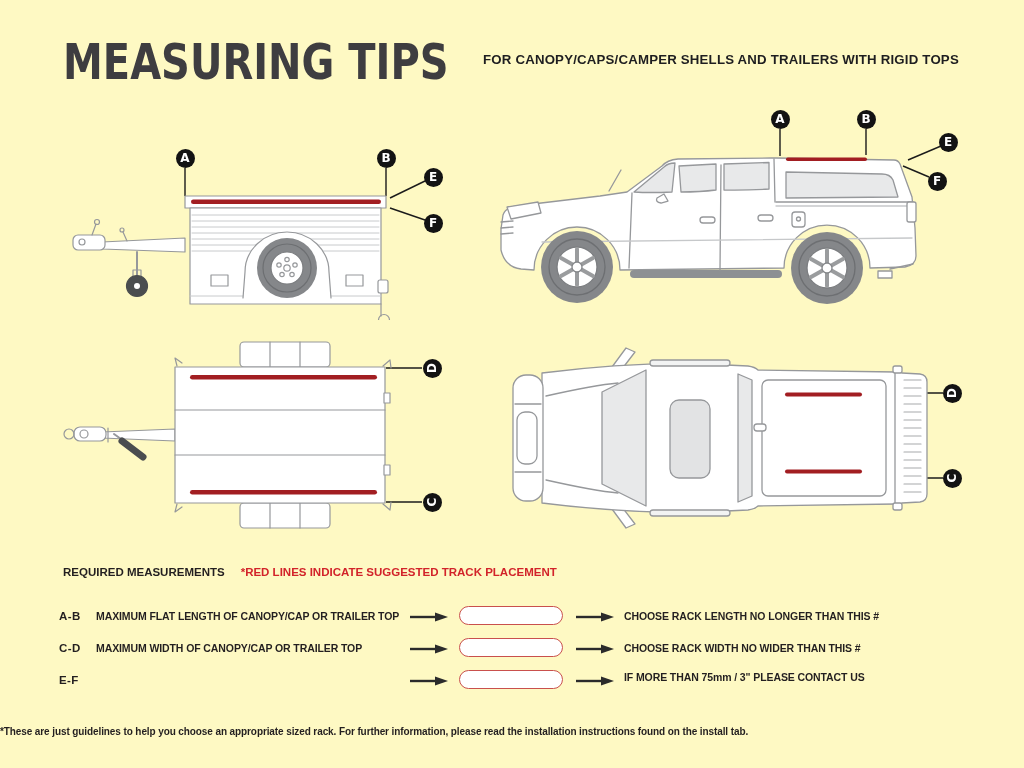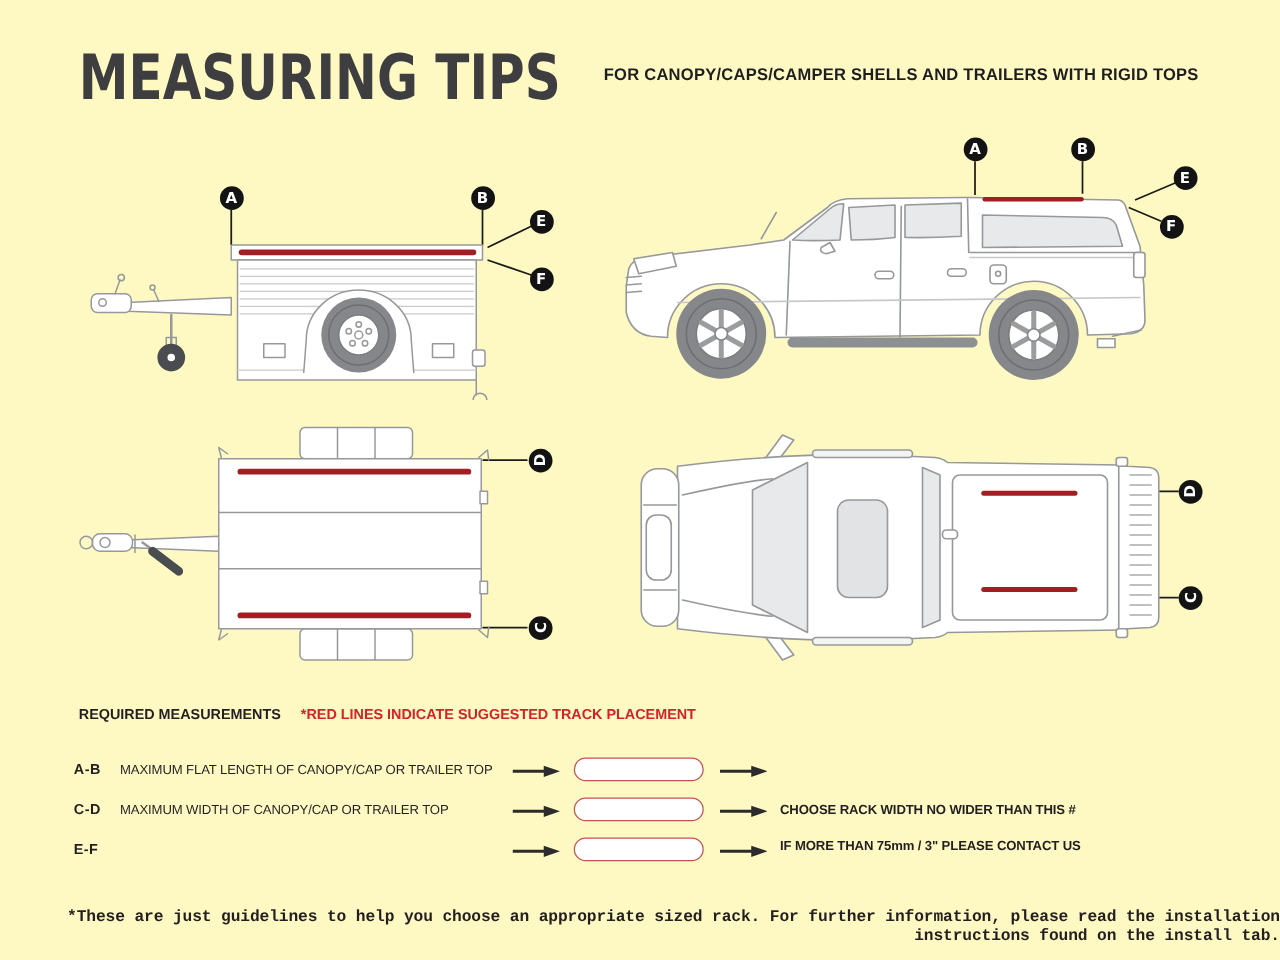--- a/index.html
+++ b/index.html
@@ -19,31 +19,31 @@
   .marker{position:absolute;width:19px;height:19px;border-radius:50%;background:#131313;
           color:#fff;display:flex;align-items:center;justify-content:center;
           font-family:"DejaVu Sans",sans-serif;font-weight:bold;font-size:12px;line-height:1;}
   .marker span{display:block;}
   .marker.rot span{transform:rotate(-90deg);}
   
   .legend{position:absolute;left:63px;top:566px;font-size:11.5px;font-weight:bold;white-space:nowrap;}
   .legend .red{color:#D2232A;margin-left:16px;}
   .mrow{position:absolute;left:0;width:1024px;height:40px;}
   .mkey{position:absolute;left:59px;top:8px;font-weight:bold;font-size:11.5px;letter-spacing:.4px;}
-  .mdesc{position:absolute;left:96px;top:8px;width:318px;font-weight:normal;font-size:10.5px;
+  .mdesc{position:absolute;left:96px;top:8px;width:318px;font-weight:bold;font-size:10.5px;
          line-height:12.5px;letter-spacing:-.1px;}
   .mres{position:absolute;left:624px;top:8px;width:400px;font-weight:bold;font-size:10.5px;
         line-height:12.5px;letter-spacing:-.1px;}
   .rowEF .mdesc,.rowEF .mres{top:5px;}
   .arrow{position:absolute;top:10px;}
   .a1{left:410px;} .a2{left:576px;}
   .capsule{position:absolute;left:459px;top:4px;width:102px;height:17px;background:#fff;
            border:1.6px solid #C9504D;border-radius:10px;}
-  .footnote{position:absolute;left:0;top:726px;width:1024px;text-align:right;
-            font-weight:bold;font-size:13px;letter-spacing:-.1px;font-family:Liberation Mono, monospace;}
+  .footnote{position:absolute;left:0;top:726px;width:1024px;text-align:left;
+            font-weight:bold;font-size:10px;letter-spacing:-.1px;}
 </style>
 </head>
 <body>
 
 <div id="page">
 
   <div class="title">MEASURING TIPS</div>
   <div class="subtitle">FOR CANOPY/CAPS/CAMPER SHELLS AND TRAILERS WITH RIGID TOPS</div>
 
   <div class="panel" style="left:40px;top:120px;width:420px;height:200px;">
@@ -295,20 +295,24 @@
     <span class="mdesc">MAXIMUM FLAT LENGTH OF CANOPY/CAP OR TRAILER TOP</span>
     <svg class="arrow a1" width="38" height="10" viewBox="0 0 38 10">
         <line x1="0" y1="5" x2="26" y2="5" stroke="#2B2B2B" stroke-width="2.4"></line>
         <polygon points="25,0.5 38,5 25,9.5" fill="#2B2B2B"></polygon>
       </svg>
     <div class="capsule"></div>
     <svg class="arrow a2" width="38" height="10" viewBox="0 0 38 10">
         <line x1="0" y1="5" x2="26" y2="5" stroke="#2B2B2B" stroke-width="2.4"></line>
         <polygon points="25,0.5 38,5 25,9.5" fill="#2B2B2B"></polygon>
       </svg>
+    <span class="mres">
+        <div>CHOOSE RACK LENGTH NO LONGER THAN THIS #</div>
+        <div></div>
+      </span>
   </div>
 
   <div class="mrow" style="top:634px;">
     <span class="mkey">C-D</span>
     <span class="mdesc">MAXIMUM WIDTH OF CANOPY/CAP OR TRAILER TOP</span>
     <svg class="arrow a1" width="38" height="10" viewBox="0 0 38 10">
         <line x1="0" y1="5" x2="26" y2="5" stroke="#2B2B2B" stroke-width="2.4"></line>
         <polygon points="25,0.5 38,5 25,9.5" fill="#2B2B2B"></polygon>
       </svg>
     <div class="capsule"></div>

